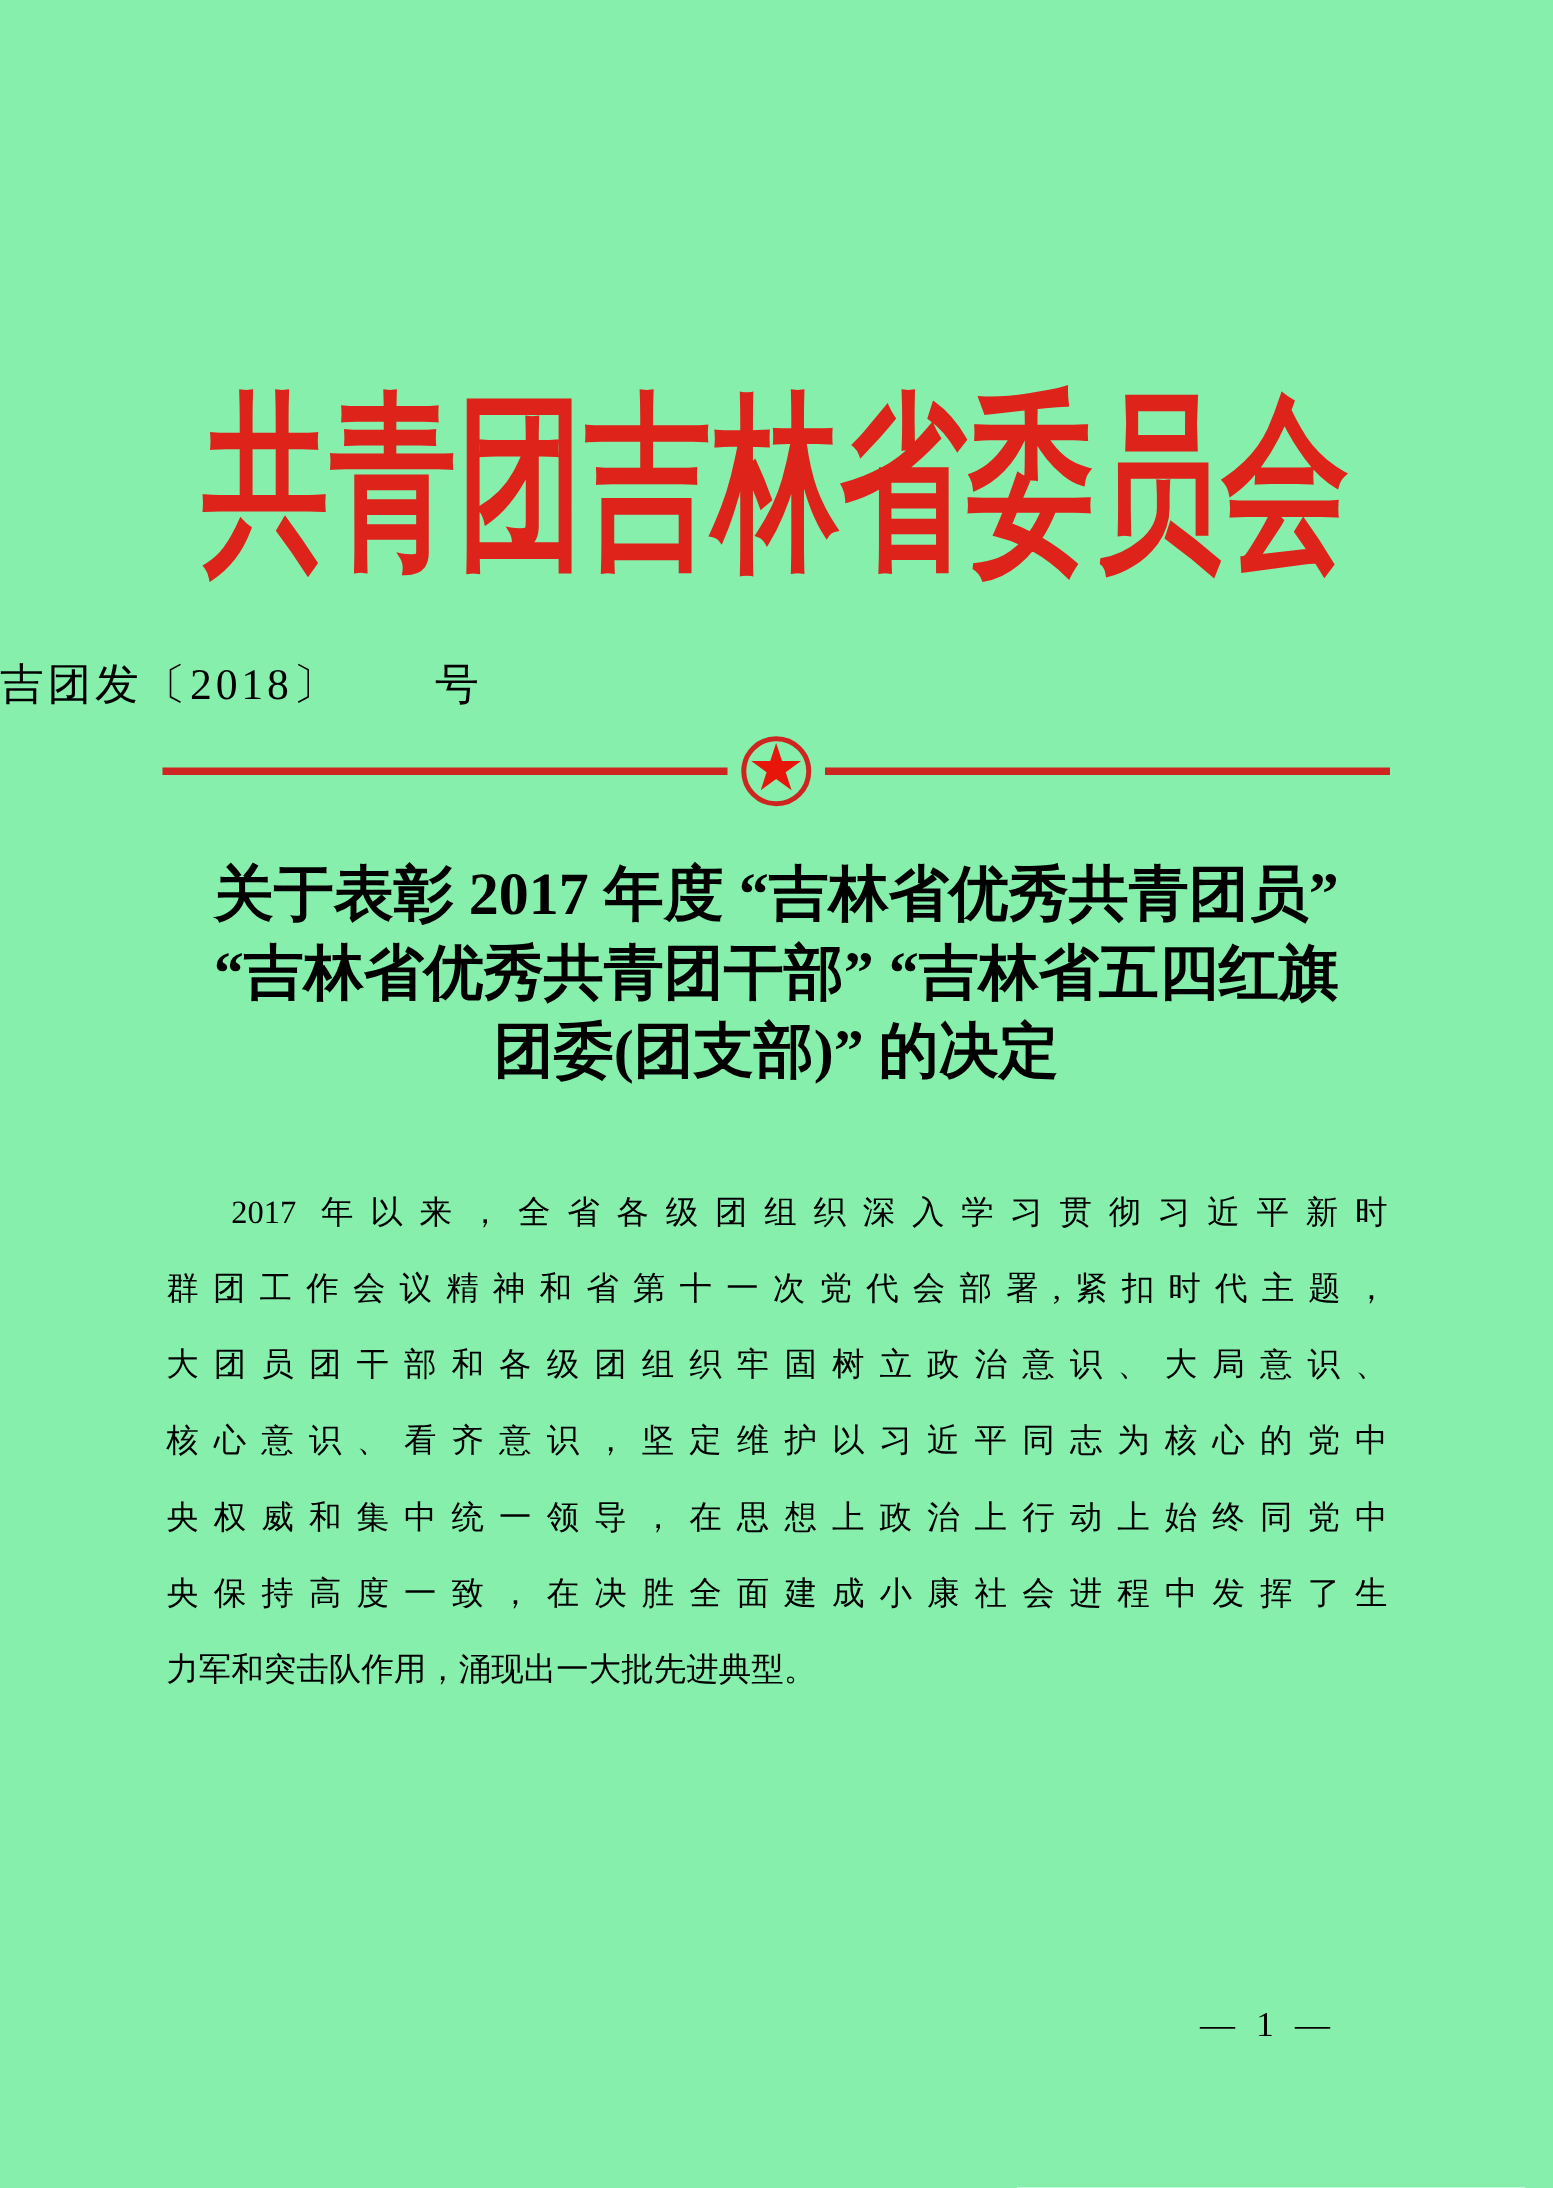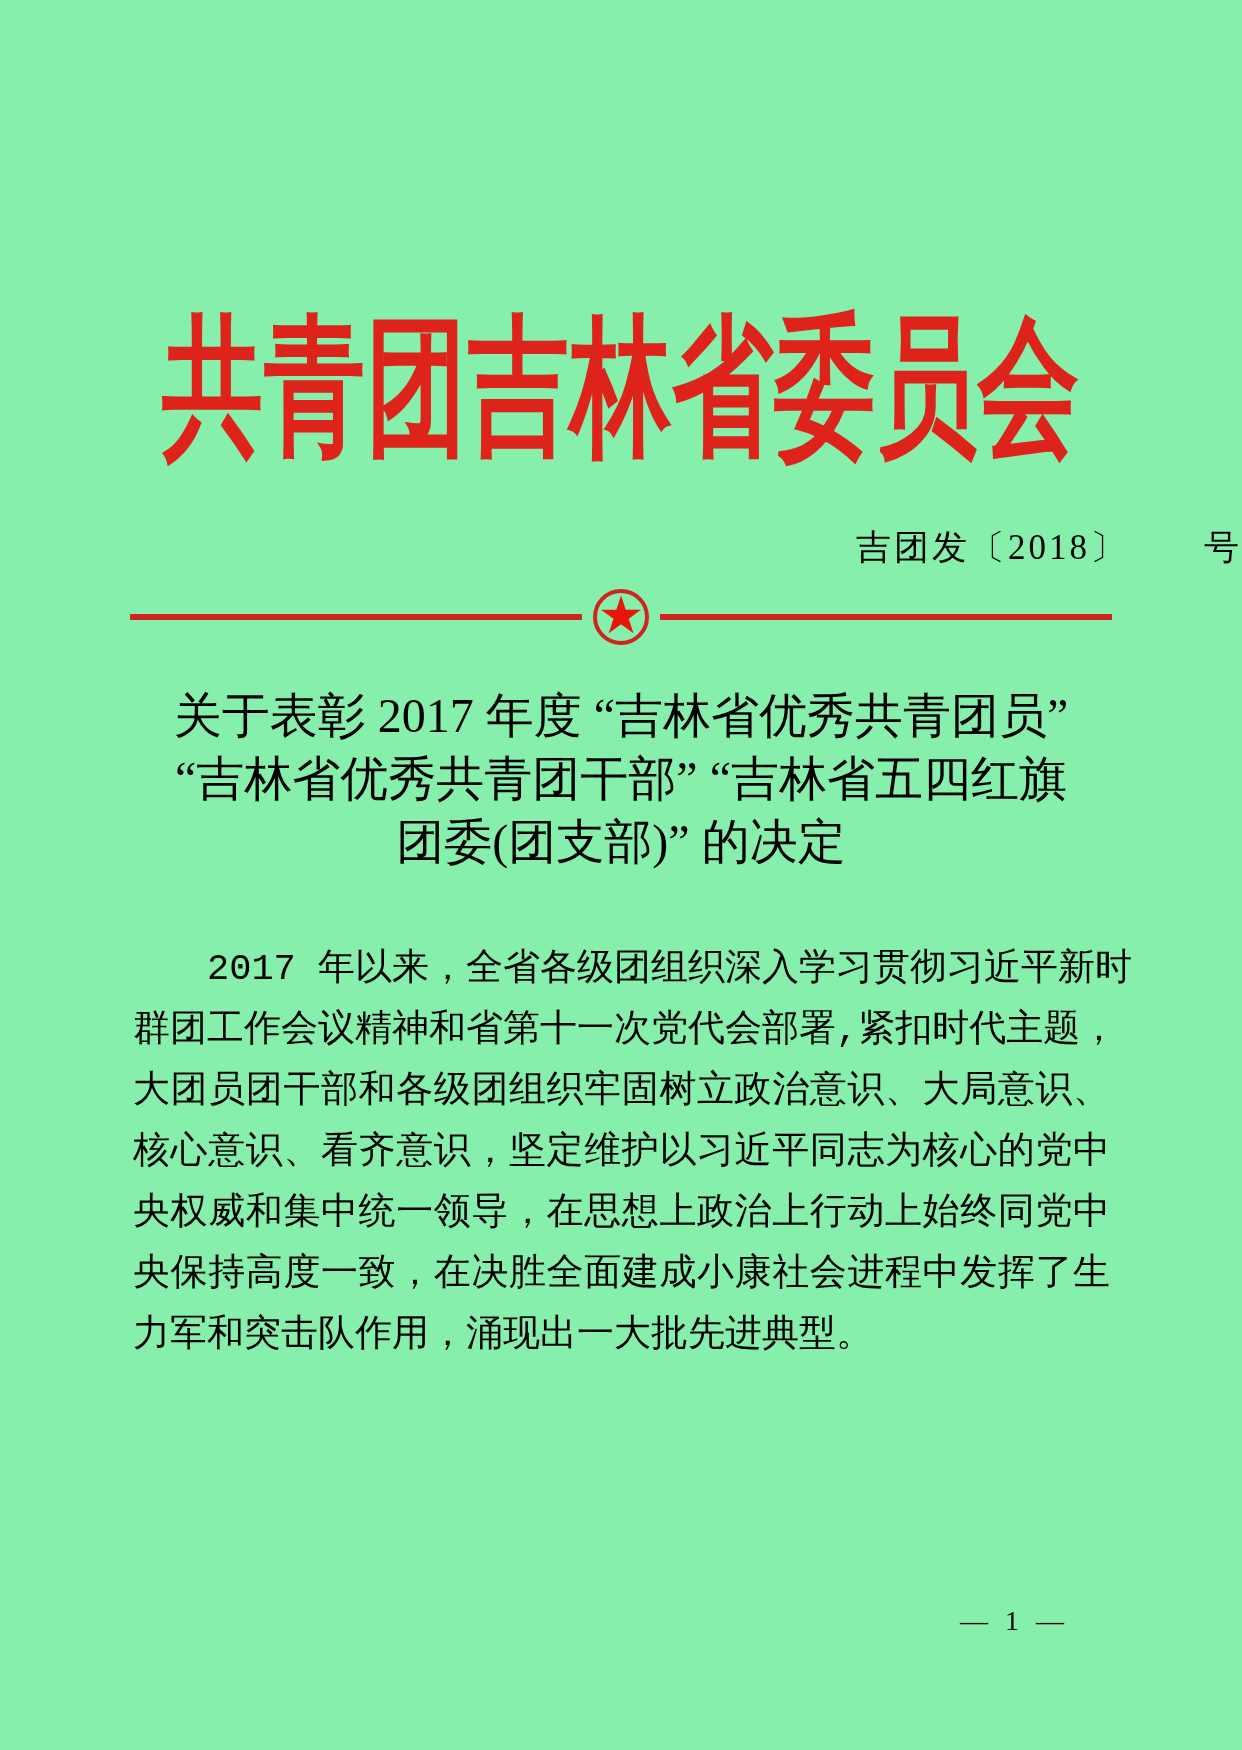--- a/index.html
+++ b/index.html
@@ -31,21 +31,21 @@
     white-space: nowrap;
     transform: scaleY(1.5);
     transform-origin: 50% 0;
   }
   
   .doc-number {
     position: absolute;
     top: 524px;
     left: 0;
     width: 100%;
-    text-align: right;
+    text-align: left;
     font-size: 35px;
     letter-spacing: 3px;
   }
   
   .divider {
     position: absolute;
     top: 589px;
     left: 130px;
     width: 982px;
     height: 56px;
@@ -76,34 +76,33 @@
     font-family: "DejaVu Sans", sans-serif;
     margin-top: -5px;
   }
   
   .doc-title {
     position: absolute;
     top: 684px;
     left: 0;
     width: 100%;
     text-align: center;
-    font-weight: normal;
+    font-weight: bold;
     font-size: 48px;
     line-height: 63px;
     white-space: nowrap;
   }
   
   .body-text {
     position: absolute;
     top: 939px;
     left: 133px;
     width: 977px;
-    font-size: 37px;
+    font-size: 26px;
     line-height: 61px;
-    font-family: Liberation Mono, monospace;
   }
   .body-line {
     text-align: justify;
     text-align-last: justify;
     white-space: nowrap;
   }
   .body-line.first {
     text-indent: 2em;
   }
   .body-line.last {

